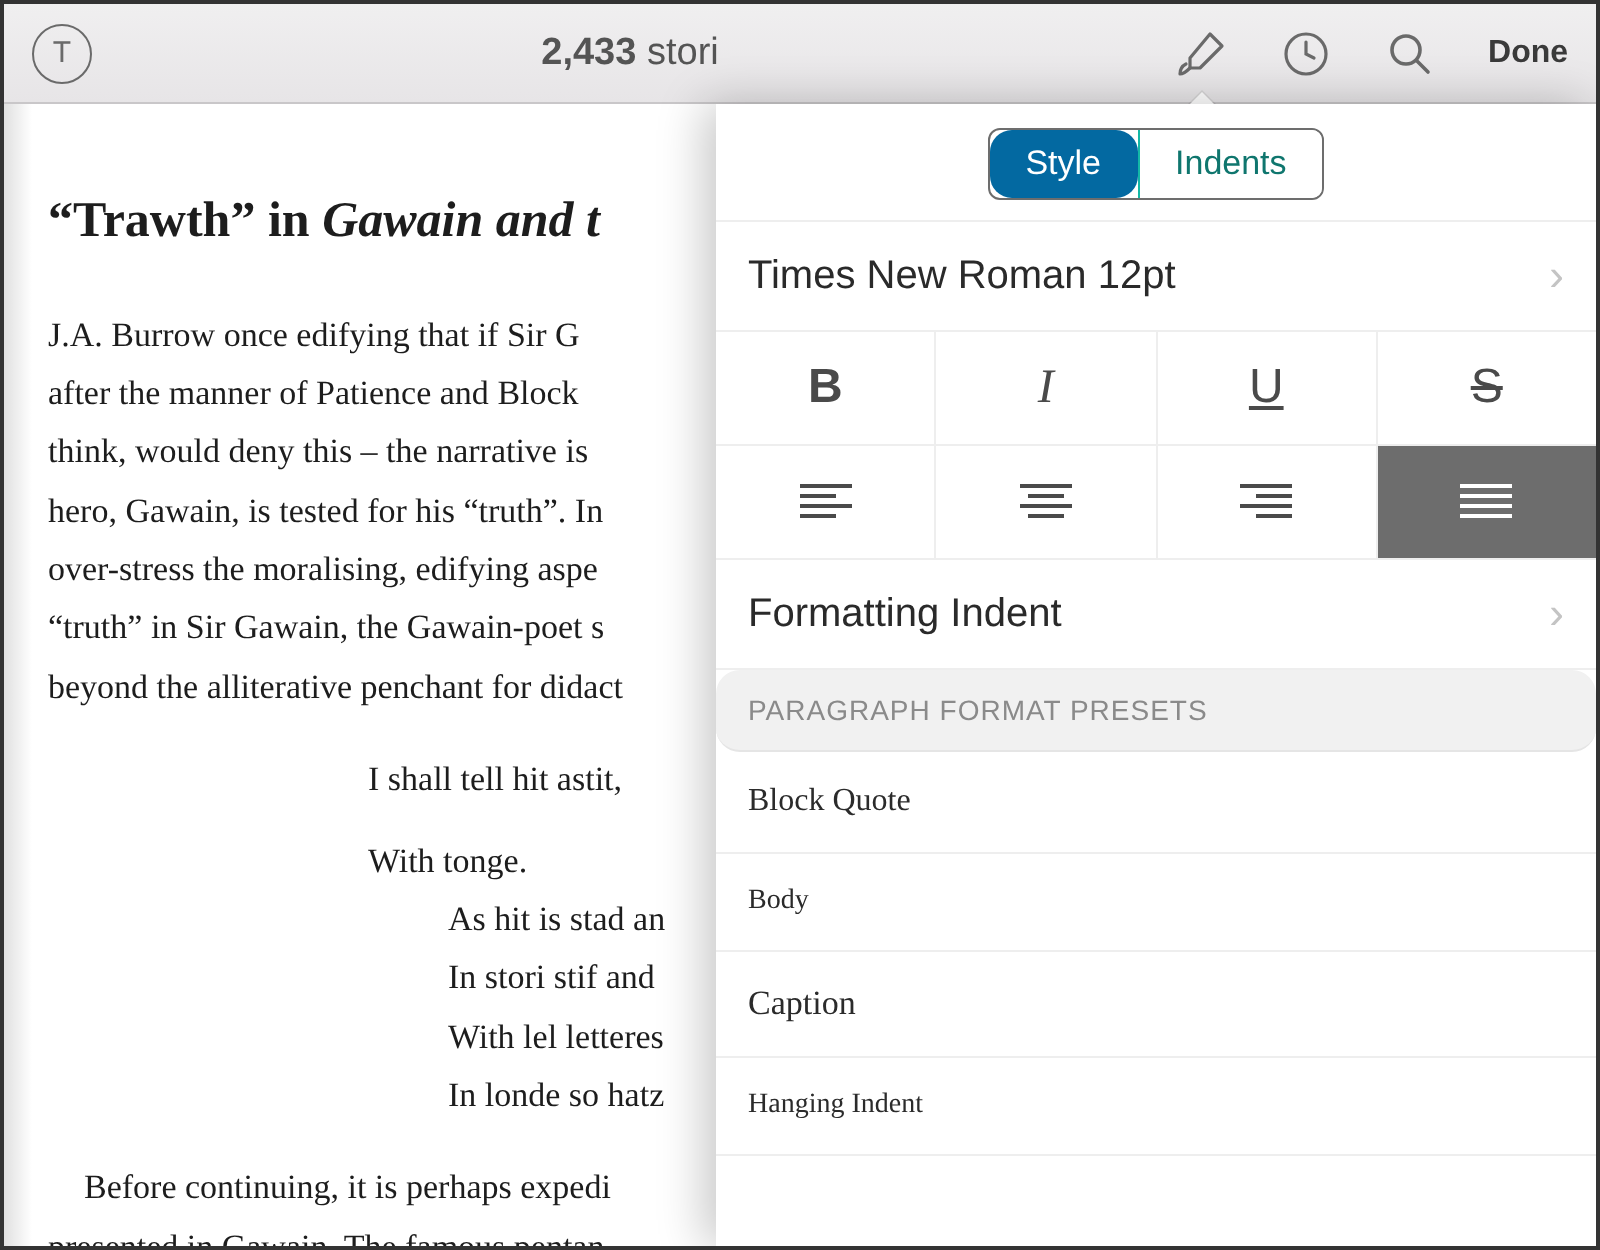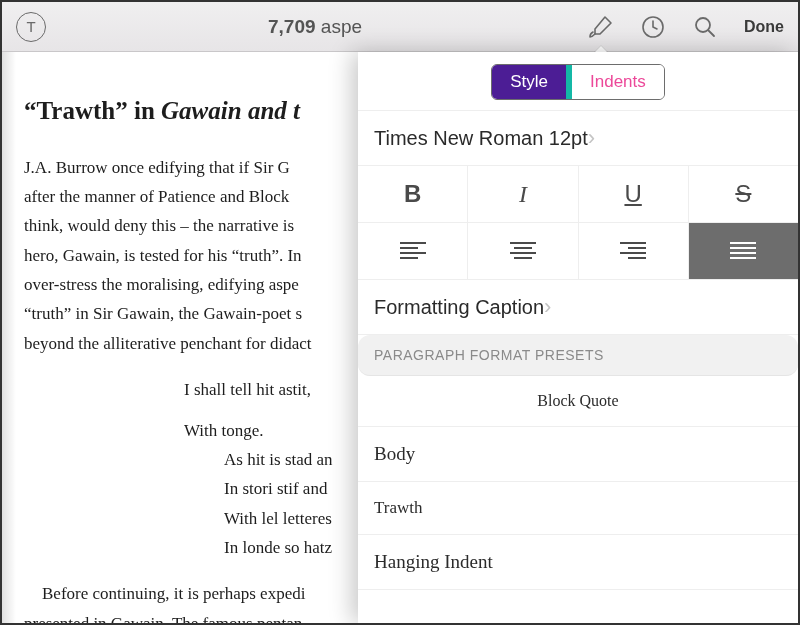--- a/index.html
+++ b/index.html
@@ -72,30 +72,30 @@
     background: #fff;
     box-shadow: -6px 0 22px rgba(0,0,0,.22);
     display: flex; flex-direction: column;
     font-family: -apple-system, "Helvetica Neue", Arial, sans-serif;
   }
   .seg-wrap { display:flex; justify-content:center; padding: 12px 0 10px; border-bottom: 1px solid #eee; }
   .segmented {
     display: inline-flex; border: 1px solid #6d6d6d; border-radius: 6px; overflow: hidden;
   }
   .segmented .seg {
-    padding: 7px 18px; font-size: 17px; color: #ec4899; background:#fff;
-    border-left: 6px solid #14b8a6;
+    padding: 7px 18px; font-size: 17px; color: #0f766e; background:#fff;
+    border-left: 1px solid #14b8a6;
   }
   .segmented .seg:first-child { border-left: none; }
-  .segmented .seg.active { background: #4c1d95; color: #fff; }
+  .segmented .seg.active { background: #0369a1; color: #fff; border-radius: 11px; }
 
   .row {
-    display:flex; align-items:center; 
+    display:flex; align-items:center; justify-content:space-between;
     padding: 14px 16px; border-bottom: 1px solid #eee;
-    font-size: 20px; color: #2a2a2a;
+    font-size: 20px; color: #2a2a2a; gap: 27px;
   }
   .row .chev { color:#c4c4c4; font-size:22px; }
 
   .stylebar {
     display:flex; border-bottom: 1px solid #eee;
   }
   .stylebar .cell {
     flex:1; height:56px; display:flex; align-items:center; justify-content:center;
     border-left:1px solid #eee; color:#4a4a4a; font-size:24px;
   }
@@ -110,37 +110,37 @@
   .alignbar .cell.active { background:#6d6d6d; }
   .alignbar .cell svg { width:30px; height:22px; }
   .alignbar .cell svg line { stroke:#4a4a4a; stroke-width:2; }
   .alignbar .cell.active svg line { stroke:#fff; }
 
   .section-header {
     background:#f1f1f1; color:#8a8a8a; font-size:14px; letter-spacing:.5px;
     padding: 12px 16px; border-bottom:1px solid #e5e5e5;border-radius:12px;
   }
   .preset {
-    padding: 16px 16px; border-bottom:1px solid #eee; font-size:19px; color:#2b2b2b;
+    padding: 16px 16px; border-bottom:1px solid #eee; font-size:14px; color:#2b2b2b;
   }
   .preset.serif { font-family: "Times New Roman", Georgia, serif; }
-  .preset.small { font-size:16px;text-align:center; }
+  .preset.small { font-size:16px; }
   .preset.mono { font-family: "Courier New", monospace; font-size:16px; }
 </style>
 </head>
 <body>
 
 <div class="toolbar">
   <div class="t-circle">
     <span>T</span>
   </div>
   <div class="spacer"></div>
   <div class="wordcount">
-    <span class="num">7,709</span>
-    <span>aspe</span>
+    <span class="num">2,433</span>
+    <span>stori</span>
   </div>
   <div class="spacer"></div>
   <div class="icon-btn paintbrush-wrap">
     <svg width="26" height="26" viewBox="0 0 26 26" fill="none" stroke="#6a6a6a" stroke-width="1.6" stroke-linecap="round" stroke-linejoin="round">
       <path d="M17 3 L23 9 L12 20 L7 20 L7 15 Z"></path>
       <path d="M7 20 C5 22 3 23 2 23 C2 21 3 19 5 18"></path>
     </svg>
   </div>
   <div class="icon-btn">
     <svg width="26" height="26" viewBox="0 0 26 26" fill="none" stroke="#6a6a6a" stroke-width="1.6">
@@ -250,23 +250,23 @@
       <svg>
           <line x1="2" y1="3" x2="28" y2="3"></line>
           <line x1="2" y1="8" x2="28" y2="8"></line>
           <line x1="2" y1="13" x2="28" y2="13"></line>
           <line x1="2" y1="18" x2="28" y2="18"></line>
         </svg>
     </div>
   </div>
 
   <div class="row">
-    <span>Formatting Caption</span>
+    <span>Formatting Indent</span>
     <span class="chev">›</span>
   </div>
 
   <div class="section-header">PARAGRAPH FORMAT PRESETS</div>
 
   <div class="preset serif small">Block Quote</div>
   <div class="preset serif">Body</div>
-  <div class="preset serif" style="font-size:17px">Trawth</div>
+  <div class="preset serif" style="font-size:17px">Caption</div>
   <div class="preset serif">Hanging Indent</div>
 </div>
 
 </body></html>

